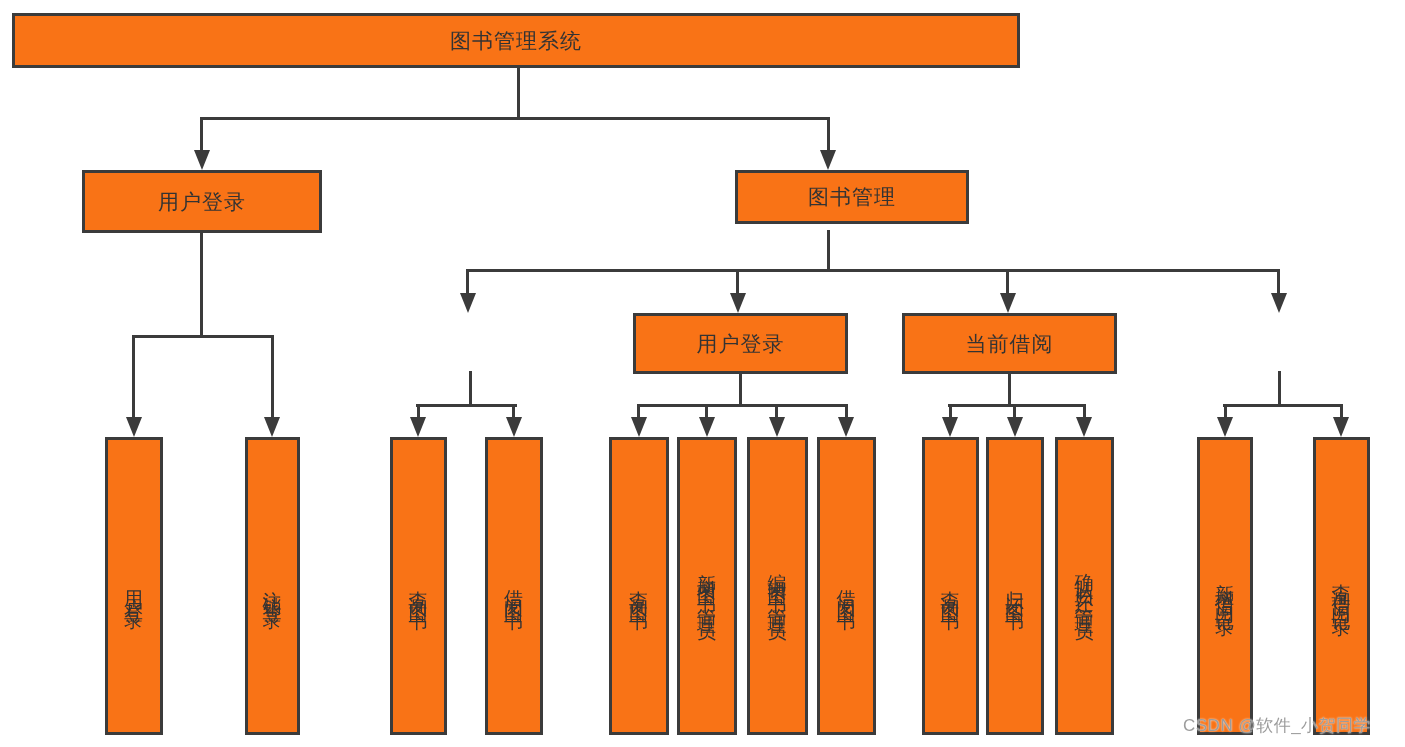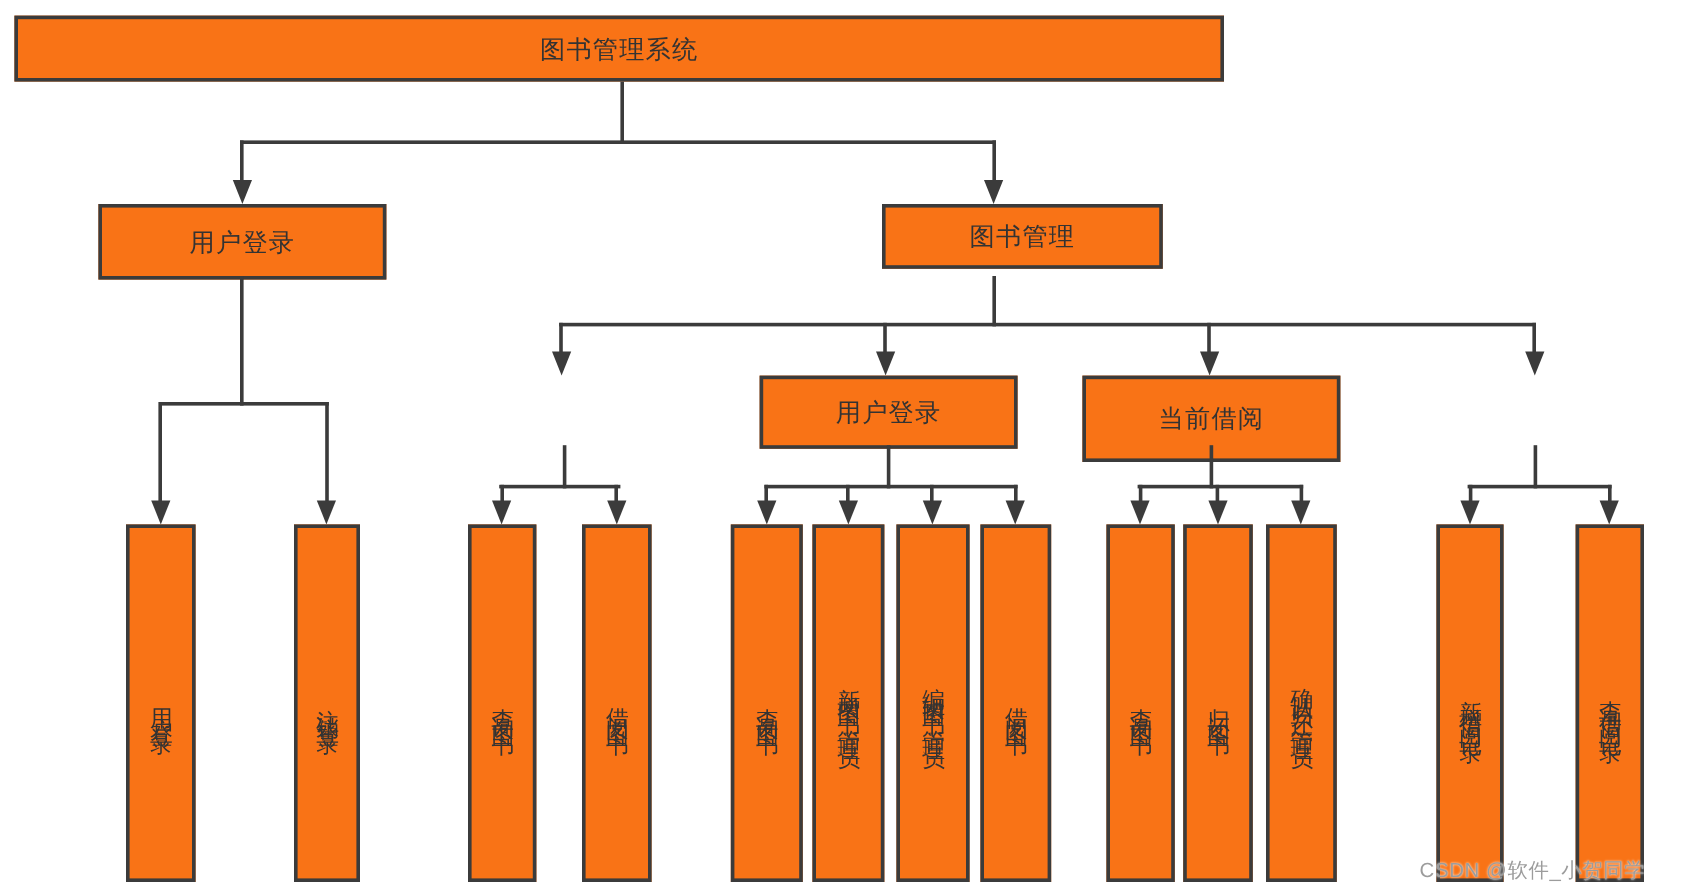--- a/index.html
+++ b/index.html
@@ -83,21 +83,21 @@
   <div class="vline" style="left:466px; top:269px; height:28px;"></div>
   <div class="arrow" style="left:460px; top:293px;"></div>
   <div class="vline" style="left:736px; top:269px; height:28px;"></div>
   <div class="arrow" style="left:730px; top:293px;"></div>
   <div class="vline" style="left:1006px; top:269px; height:28px;"></div>
   <div class="arrow" style="left:1000px; top:293px;"></div>
   <div class="vline" style="left:1277px; top:269px; height:28px;"></div>
   <div class="arrow" style="left:1271px; top:293px;"></div>
 
   <div class="box" style="left:633px; top:313px; width:215px; height:61px;">用户登录</div>
-  <div class="box" style="left:902px; top:313px; width:215px; height:72px;">当前借阅</div>
+  <div class="box" style="left:902px; top:313px; width:215px; height:61px;">当前借阅</div>
 
   <div class="vline" style="left:469px; top:371px; height:36px;"></div>
   <div class="hline" style="left:416px; top:404px; width:101px;"></div>
   <div class="vline" style="left:417px; top:404px; height:16px;"></div>
   <div class="arrow" style="left:410px; top:417px;"></div>
   <div class="vline" style="left:512px; top:404px; height:16px;"></div>
   <div class="arrow" style="left:506px; top:417px;"></div>
 
   <div class="vline" style="left:739px; top:371px; height:36px;"></div>
   <div class="hline" style="left:637px; top:404px; width:211px;"></div>

